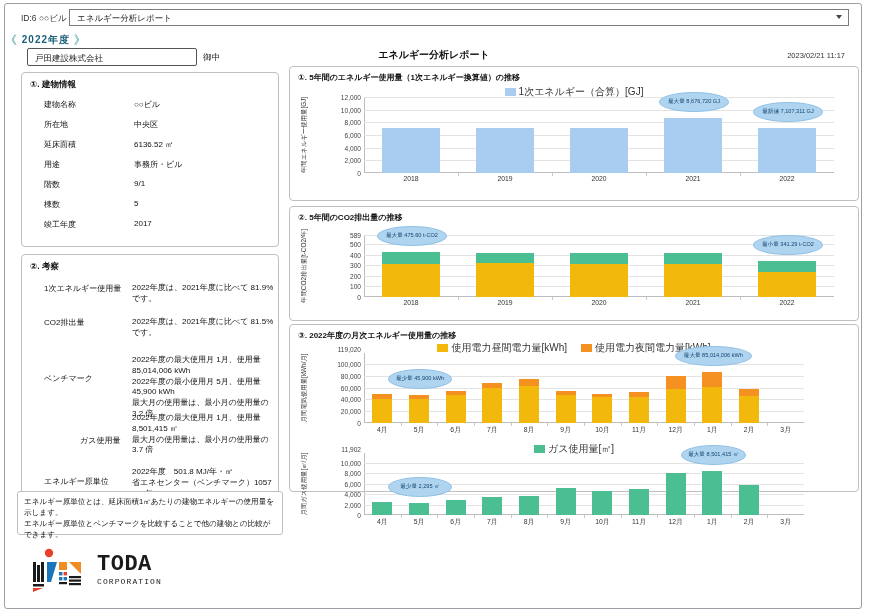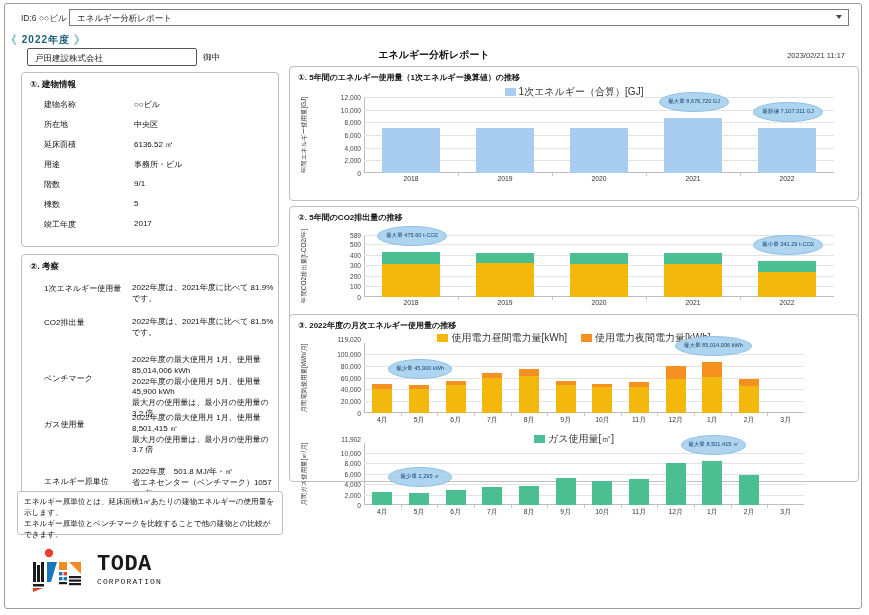--- a/index.html
+++ b/index.html
@@ -85,21 +85,21 @@
   }
   
   .logo-wrap{position:absolute;left:26px;top:540px;width:230px;height:52px;}
   .logo-mark{position:absolute;left:0;top:4px;width:60px;height:44px;}
   .logo-text{position:absolute;left:66px;top:10px;font-family:Liberation Mono, monospace;}
   .logo-text .t1{font-size:22px;font-weight:bold;letter-spacing:0.5px;color:#1a1a1a;line-height:22px;}
   .logo-text .t2{font-size:8px;letter-spacing:1.1px;color:#1a1a1a;margin-top:1px;}
   
   #chart-panel-1{left:284px;top:62px;width:570px;height:135px;}
   #chart-panel-2{left:284px;top:202px;width:570px;height:115px;}
-  #chart-panel-3{left:284px;top:310px;width:570px;height:168px;}
+  #chart-panel-3{left:284px;top:320px;width:570px;height:168px;}
   .chart-head{
     position:absolute;left:8px;top:5px;font-size:8px;font-weight:bold;color:#111;
   }
   .legend{
     position:absolute;top:0;width:100%;text-align:center;
     font-size:10px;color:#333;
   }
   .legend .item{display:inline-block;margin:0 7px;white-space:nowrap;}
   .legend .sw{
     display:inline-block;width:11px;height:8px;vertical-align:-1px;margin-right:3px;
@@ -194,21 +194,21 @@
         <div class="cm-row" style="top: 62px;">CO2排出量</div>
         <div class="cm-val" style="top: 62px;">
           <div>2022年度は、2021年度に比べて 81.5% です。</div>
         </div>
         <div class="cm-row" style="top: 118px;">ベンチマーク</div>
         <div class="cm-val" style="top: 100px;">
           <div>2022年度の最大使用月 1月、使用量 85,014,006 kWh</div>
           <div>2022年度の最小使用月 5月、使用量 45,900 kWh</div>
           <div>最大月の使用量は、最小月の使用量の 3.2 倍</div>
         </div>
-        <div class="cm-row" style="top: 164px;">ガス使用量</div>
+        <div class="cm-row" style="top: 180px; margin-left: 36px;">ガス使用量</div>
         <div class="cm-val" style="top: 158px;">
           <div>2022年度の最大使用月 1月、使用量 8,501,415 ㎥</div>
           <div>最大月の使用量は、最小月の使用量の 3.7 倍</div>
         </div>
         <div class="cm-row" style="top: 221px;">エネルギー原単位</div>
         <div class="cm-val" style="top: 212px;">
           <div>2022年度　501.8 MJ/年・㎡</div>
           <div>省エネセンター（ベンチマーク）1057 MJ/年・㎡</div>
         </div>
       </div>

